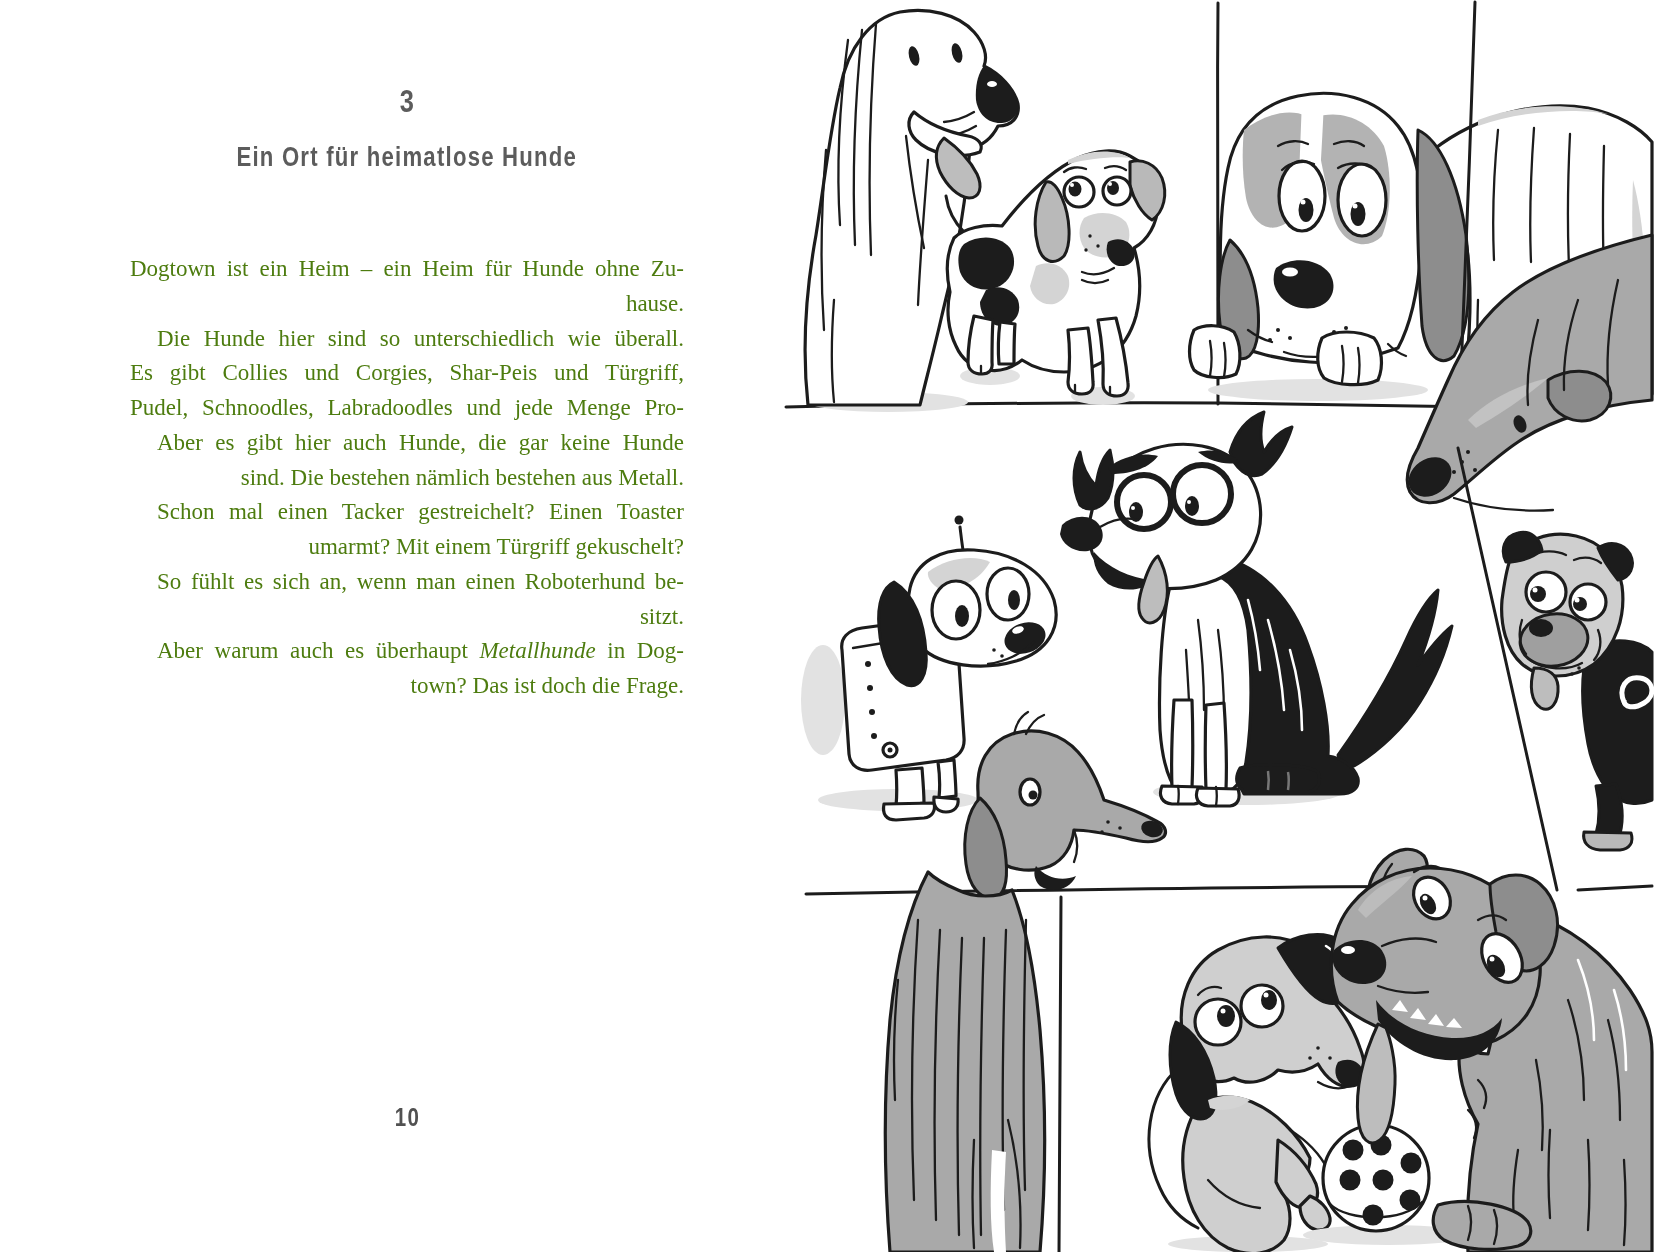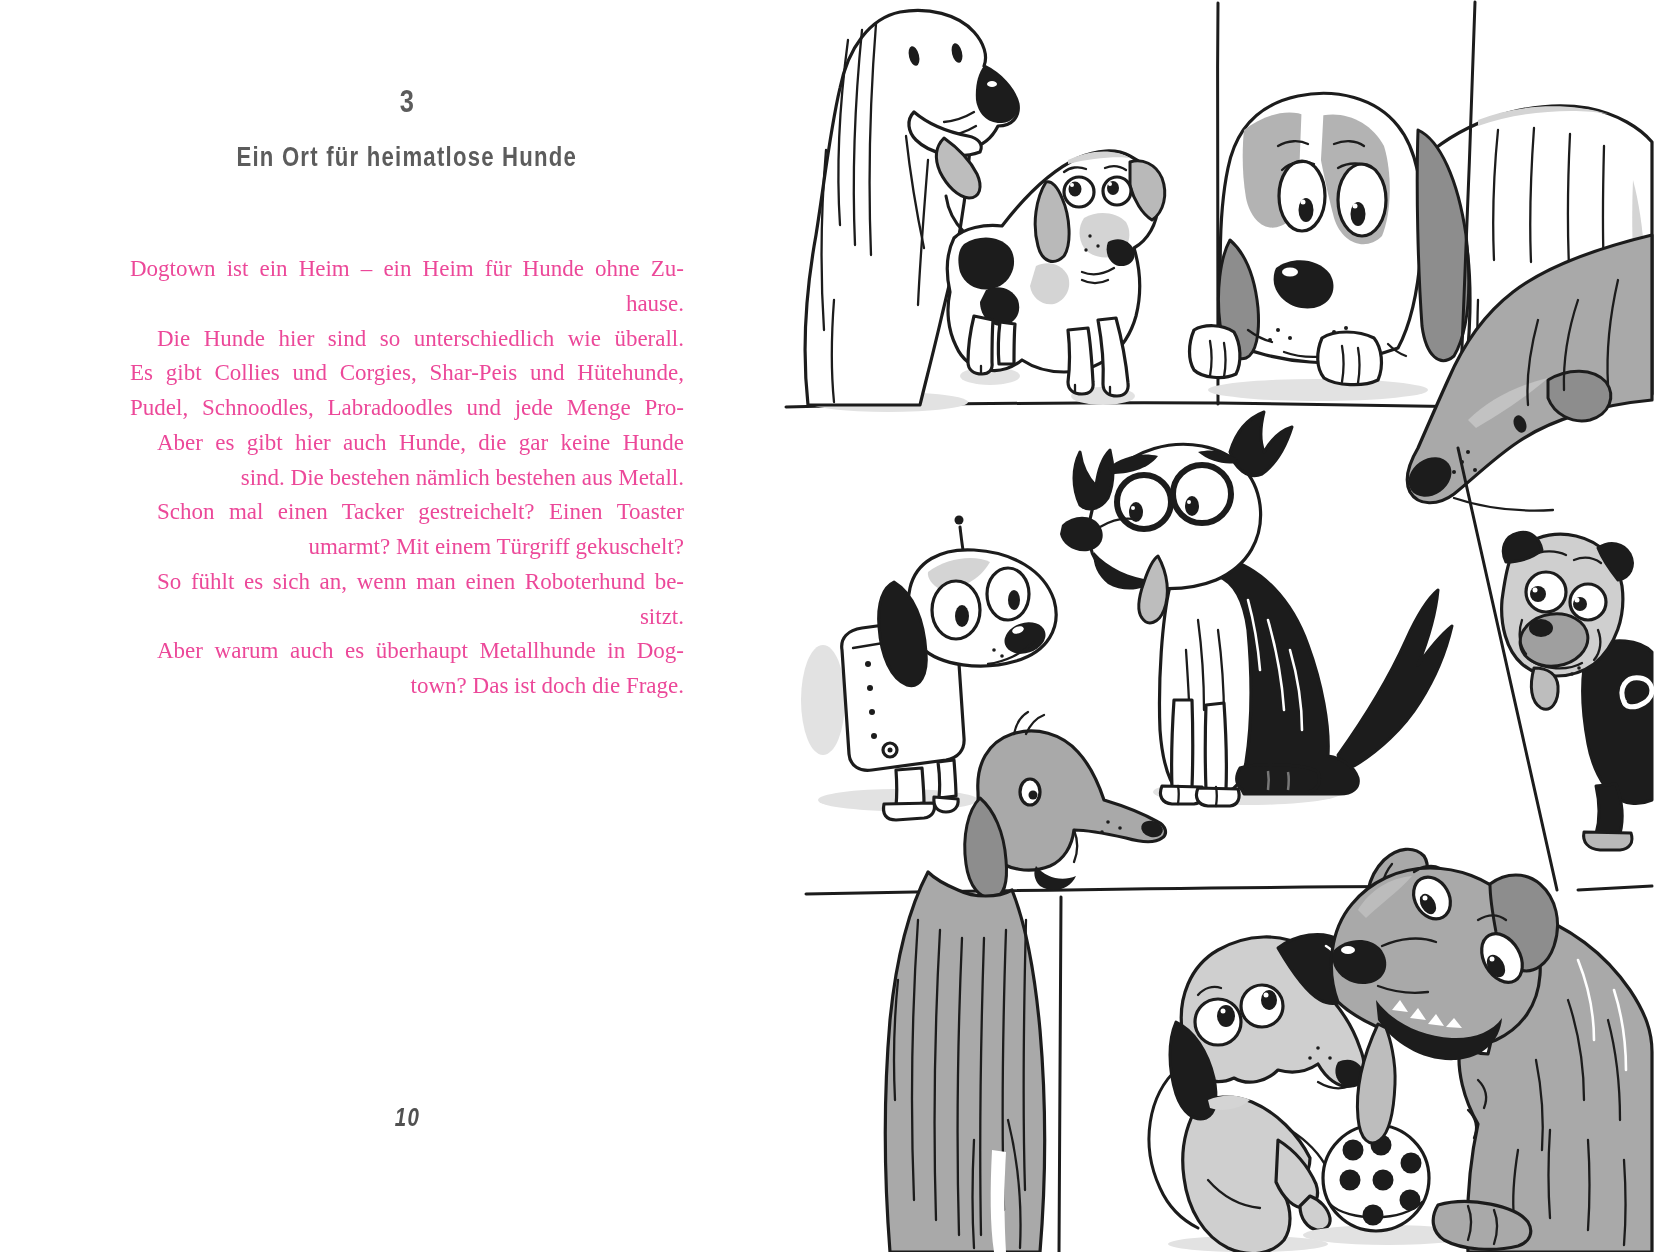--- a/index.html
+++ b/index.html
@@ -7,27 +7,27 @@
     width:1654px;height:1252px;position:relative;background:#ffffff;
     font-family:"Liberation Serif", serif;overflow:hidden;
   }
   .left-page{position:absolute;left:0;top:0;width:780px;height:1252px;}
   .chapter-head{position:absolute;left:130px;width:554px;text-align:center;
     font-family:"Liberation Sans", sans-serif;font-weight:bold;color:#5c5c5c;}
   .chapter-number{top:84px;font-size:31px;}
   .chapter-title{top:142px;font-size:27px;text-align:center;}
   .cond{display:inline-block;transform:scaleX(.82);transform-origin:center;letter-spacing:1.5px;}
   .body-text{position:absolute;left:130px;top:252px;width:554px;
-    font-size:23px;color:#ec4899;}
+    font-size:23px;color:#4d7c0f;}
   .line{height:34.75px;line-height:34.75px;overflow:visible;white-space:normal;text-align:right;}
   .line.just{text-align:justify;text-align-last:justify;}
   .line.ind{text-indent:27px;}
-  .it{}
+  .it{font-style:italic;}
   .page-number{position:absolute;left:130px;width:554px;top:1103px;text-align:center;
-    font-family:"Liberation Sans", sans-serif;font-weight:bold;color:#515151;font-size:25px;font-style:italic;}
+    font-family:"Liberation Sans", sans-serif;font-weight:bold;color:#515151;font-size:25px;}
   .illustration{position:absolute;left:778px;top:0;width:876px;height:1252px;}
   
   .ln{stroke:#1c1c1c;stroke-width:3;fill:none;stroke-linecap:round;}
   .w{fill:#ffffff;stroke:#1c1c1c;stroke-width:3.2;stroke-linejoin:round;}
   .wt{fill:#ffffff;stroke:none;}
   .g1{fill:#d4d4d4;stroke:none;}
   .gp{fill:#b3b3b3;stroke:none;}
   .g2{fill:#b9b9b9;stroke:#1c1c1c;stroke-width:3;stroke-linejoin:round;}
   .gm{fill:#a9a9a9;stroke:#1c1c1c;stroke-width:3.2;stroke-linejoin:round;}
   .gd{fill:#8d8d8d;stroke:#1c1c1c;stroke-width:3;stroke-linejoin:round;}
@@ -42,21 +42,21 @@
 </head>
 <body>
 
 <div class="left-page">
   <div class="chapter-head chapter-number"><span class="cond">3</span></div>
   <div class="chapter-head chapter-title"><span class="cond">Ein Ort für heimatlose Hunde</span></div>
   <div class="body-text">
       <div class="line just"><span>Dogtown ist ein Heim – ein Heim für Hunde ohne Zu-</span></div>
       <div class="line"><span>hause.</span></div>
       <div class="line ind just"><span>Die Hunde hier sind so unterschiedlich wie überall.</span></div>
-      <div class="line just"><span>Es gibt Collies und Corgies, Shar-Peis und Hütehunde,</span></div>
+      <div class="line just"><span>Es gibt Collies und Corgies, Shar-Peis und Türgriff,</span></div>
       <div class="line just"><span>Pudel, Schnoodles, Labradoodles und jede Menge Pro-</span></div>
       <div class="line ind just"><span>Aber es gibt hier auch Hunde, die gar keine Hunde</span></div>
       <div class="line"><span>sind. Die bestehen nämlich bestehen aus Metall.</span></div>
       <div class="line ind just"><span>Schon mal einen Tacker gestreichelt? Einen Toaster</span></div>
       <div class="line"><span>umarmt? Mit einem Türgriff gekuschelt?</span></div>
       <div class="line ind just"><span>So fühlt es sich an, wenn man einen Roboterhund be-</span></div>
       <div class="line"><span>sitzt.</span></div>
       <div class="line ind just"><span>Aber warum auch es überhaupt </span><span class="it">Metallhunde</span><span> in Dog-</span></div>
       <div class="line"><span>town? Das ist doch die Frage.</span></div>
     </div>

